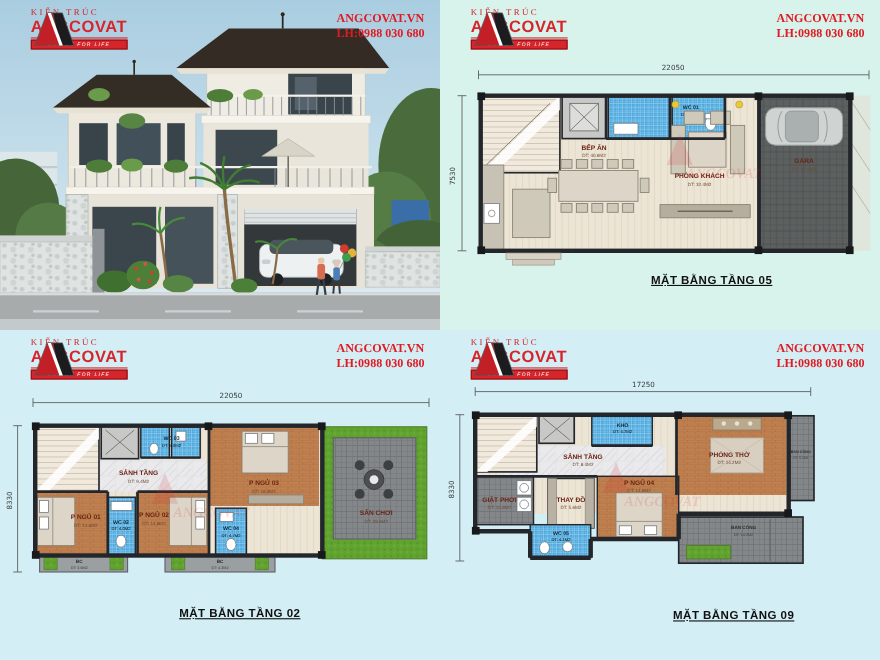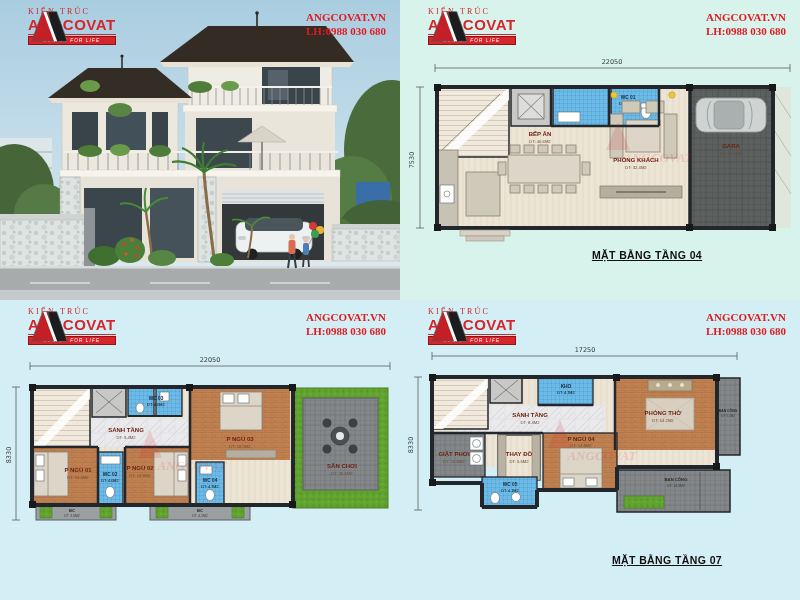--- a/index.html
+++ b/index.html
@@ -10,21 +10,21 @@
   .q-bl{left:0;top:300px;background:#d3eef4;}
   .q-br{left:400px;top:300px;background:#d3eef4;}
   .quad svg{position:absolute;left:0;top:0;}
   
   .panel-header{position:absolute;left:0;top:0;width:100%;height:58px;z-index:5;}
   .logo{position:absolute;left:28px;top:8px;display:flex;align-items:center;gap:5px;}
   .logo-text{display:flex;flex-direction:column;}
   .logo-field{font-family:"Liberation Serif",serif;color:#d6252b;font-size:8px;letter-spacing:2.2px;line-height:1.1;}
   .logo-name{font-family:"Liberation Sans",sans-serif;font-weight:bold;color:#d6252b;font-size:15px;letter-spacing:.5px;line-height:1.05;border-bottom:1.5px solid #d6252b;padding-bottom:1px;}
   .logo-strip{margin-top:1px;background:#d6252b;color:#fff;font-size:4.5px;font-style:italic;letter-spacing:1.2px;text-align:center;padding:1px 3px;border:0.5px solid #8e1216;}
-  .contact{position:absolute;right:14px;top:10px;text-align:center;font-family:"Liberation Serif",serif;font-weight:bold;color:#e01b22;font-size:11px;line-height:1.3;}
+  .contact{position:absolute;right:14px;top:10px;text-align:left;font-family:"Liberation Serif",serif;font-weight:bold;color:#e01b22;font-size:11px;line-height:1.3;}
   .contact .phone{font-size:11px;}
   
   .plan-title{position:absolute;z-index:6;font:bold 10.5px "Liberation Sans",sans-serif;color:#101010;text-decoration:underline;letter-spacing:.4px;text-align:center;width:200px;}
   
   .room-label{font:bold 6px "Liberation Sans",sans-serif;fill:#6b2313;text-anchor:middle;}
   .area-label{font:4.2px "Liberation Sans",sans-serif;fill:#6d4a33;text-anchor:middle;}
   .wc-label{font:bold 4.8px "Liberation Sans",sans-serif;fill:#14293d;text-anchor:middle;}
   .wc-area{font:3.8px "Liberation Sans",sans-serif;fill:#1c3platform04a;text-anchor:middle;}
   .bc-label{font:bold 4.2px "Liberation Sans",sans-serif;fill:#2a2a2a;text-anchor:middle;}
   .bc-area{font:3.4px "Liberation Sans",sans-serif;fill:#3b3b3b;text-anchor:middle;}
@@ -403,21 +403,21 @@
           <span class="logo-field">KIẾN TRÚC</span>
           <span class="logo-name">ANGCOVAT</span>
           <span class="logo-strip">DESIGN FOR LIFE</span>
         </div>
       </div>
       <div class="contact">
         <div class="website">ANGCOVAT.VN</div>
         <div class="phone">LH:0988 030 680</div>
       </div>
     </header>
-    <div class="plan-title" style="left:147px;top:249px;">MẶT BẰNG TẦNG 04</div>
+    <div class="plan-title" style="left:147px;top:249px;">MẶT BẰNG TẦNG 05</div>
   </section>
 
   <section class="quad q-bl">
     <svg viewBox="0 0 400 300" width="400" height="300">
       <g>
         <line class="dimline" x1="30" y1="66" x2="390" y2="66"></line>
         <line class="dimline" x1="30" y1="62" x2="30" y2="70"></line>
           <line class="dimline" x1="390" y1="62" x2="390" y2="70"></line>
         <text class="dim-label" x="210" y="62">22050</text>
         <line class="dimline" x1="16" y1="87" x2="16" y2="220"></line>
@@ -553,20 +553,21 @@
           <span class="logo-field">KIẾN TRÚC</span>
           <span class="logo-name">ANGCOVAT</span>
           <span class="logo-strip">DESIGN FOR LIFE</span>
         </div>
       </div>
       <div class="contact">
         <div class="website">ANGCOVAT.VN</div>
         <div class="phone">LH:0988 030 680</div>
       </div>
     </header>
+    <div class="plan-title" style="left:118px;top:252px;">MẶT BẰNG TẦNG 02</div>
   </section>
 
   <section class="quad q-br">
     <svg viewBox="0 0 400 300" width="400" height="300">
       <g>
         <line class="dimline" x1="32" y1="56" x2="337" y2="56"></line>
         <line class="dimline" x1="32" y1="52" x2="32" y2="60"></line>
           <line class="dimline" x1="337" y1="52" x2="337" y2="60"></line>
         <text class="dim-label" x="185" y="52">17250</text>
         <line class="dimline" x1="18" y1="77" x2="18" y2="210"></line>
@@ -682,16 +683,16 @@
           <span class="logo-field">KIẾN TRÚC</span>
           <span class="logo-name">ANGCOVAT</span>
           <span class="logo-strip">DESIGN FOR LIFE</span>
         </div>
       </div>
       <div class="contact">
         <div class="website">ANGCOVAT.VN</div>
         <div class="phone">LH:0988 030 680</div>
       </div>
     </header>
-    <div class="plan-title" style="left:167px;top:254px;">MẶT BẰNG TẦNG 07</div>
+    <div class="plan-title" style="left:167px;top:254px;">MẶT BẰNG TẦNG 09</div>
   </section>
 
 </div>
 
 </body></html>

